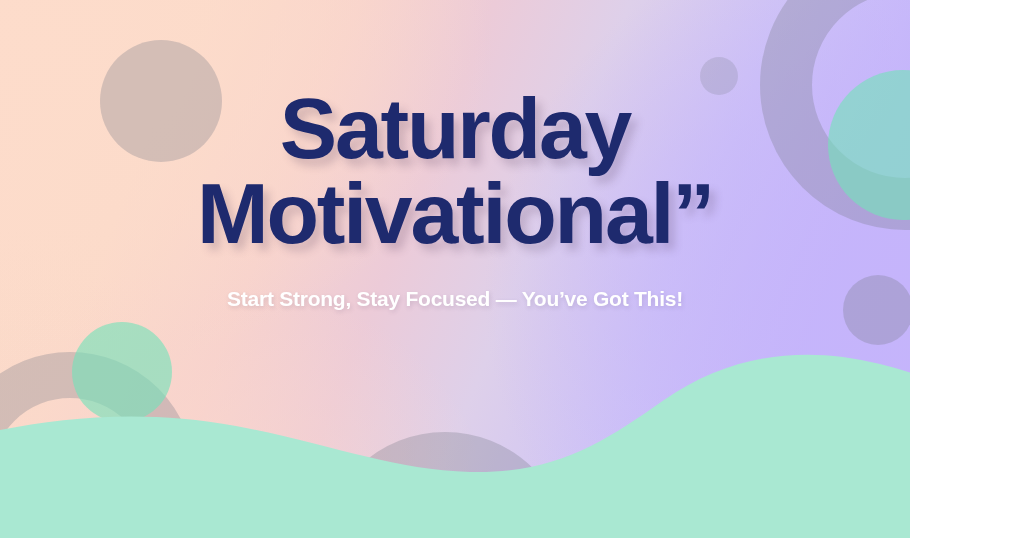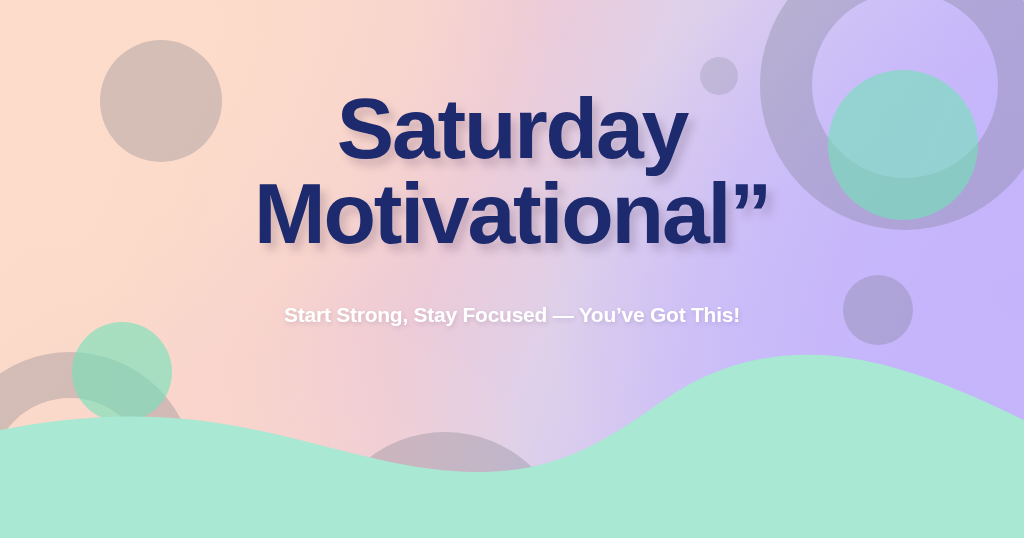--- a/index.html
+++ b/index.html
@@ -6,21 +6,21 @@
     margin: 0;
     padding: 0;
     background: #ffffff;
   }
   body {
     font-family: "Liberation Sans", sans-serif;
   }
 
   #banner {
     position: relative;
-    width: 1024px;
+    width: 910px;
     height: 538px;
     overflow: hidden;
   }
 
   
   .bg-base {
     position: absolute;
     inset: 0;
     background:
       linear-gradient(112deg,
@@ -93,21 +93,21 @@
     color: #1e2a6e;
     font-family: "Liberation Sans", sans-serif;
     font-weight: bold;
     font-size: 86px;
     line-height: 0.99;
     letter-spacing: -2.2px;
     text-shadow: 6px 7px 9px rgba(80,60,90,0.22);
   }
   .headline .hl-line { display: block; }
   .subtitle {
-    margin: 16px;
+    margin: 0;
     padding-top: 31px;
     text-align: center;
     color: #ffffff;
     font-family: "Liberation Sans", sans-serif;
     font-weight: bold;
     font-size: 21px;
     letter-spacing: -0.25px;
     text-shadow: 1px 2px 4px rgba(90,70,110,0.18);
   }
 </style>

